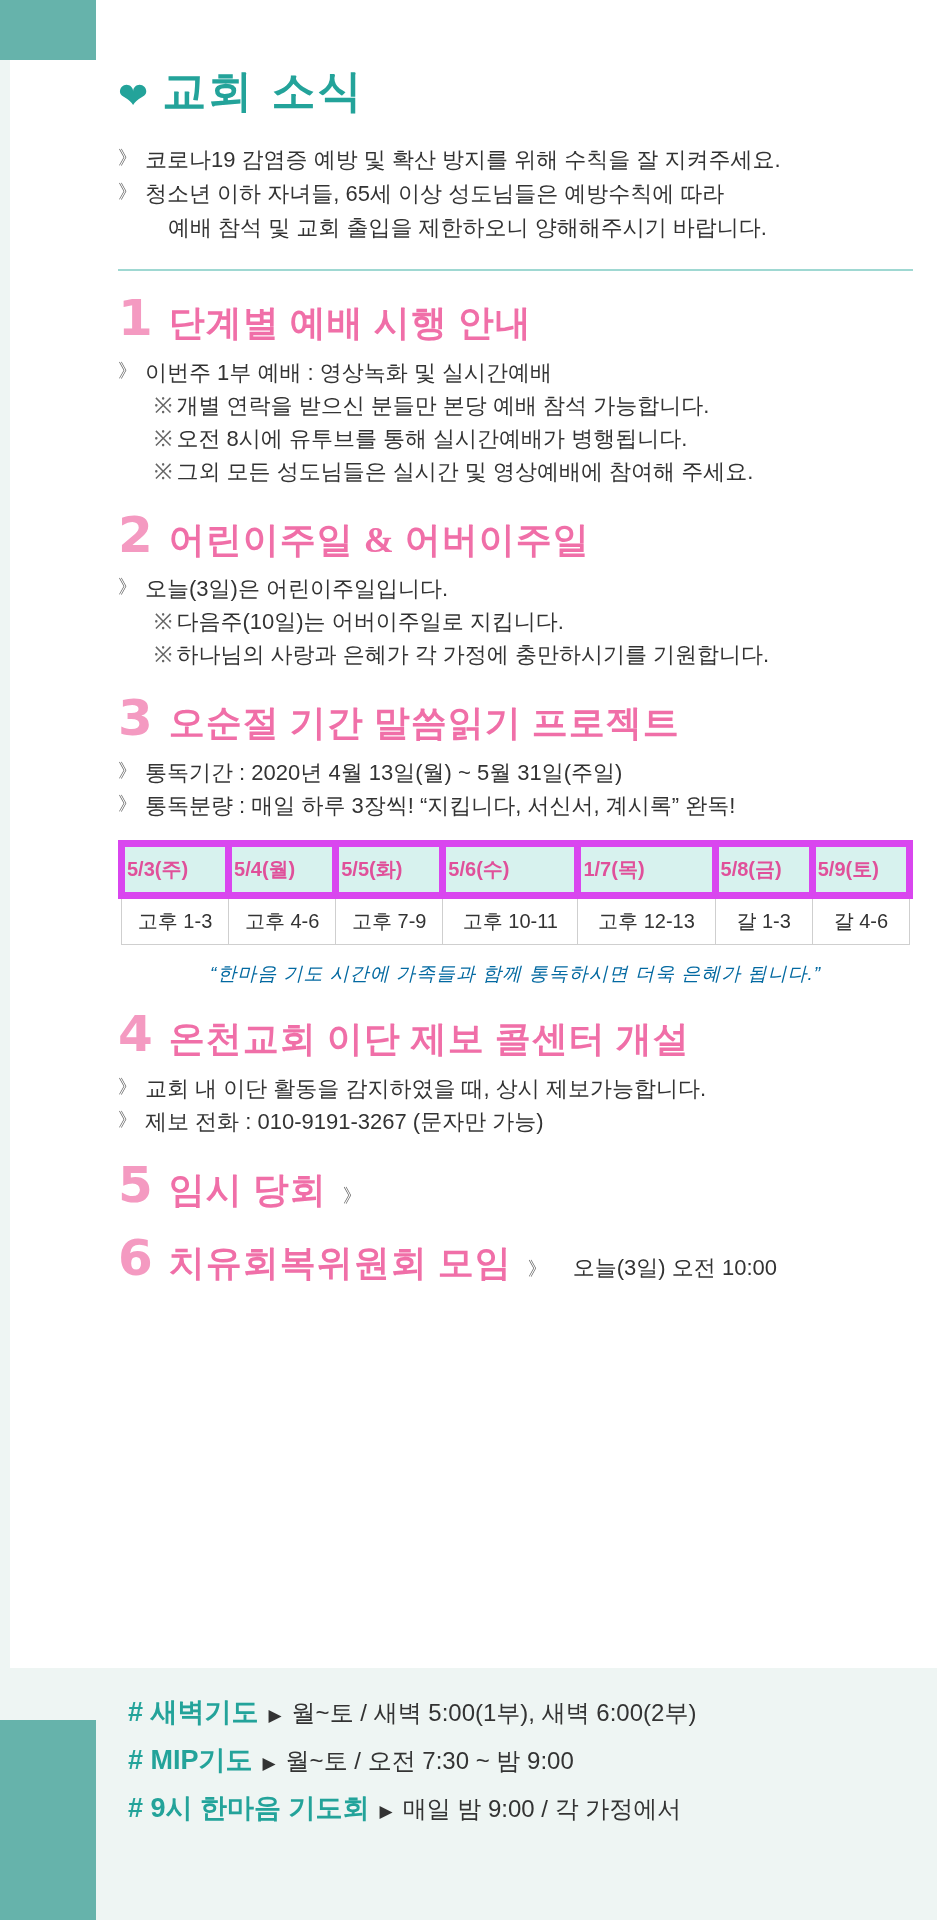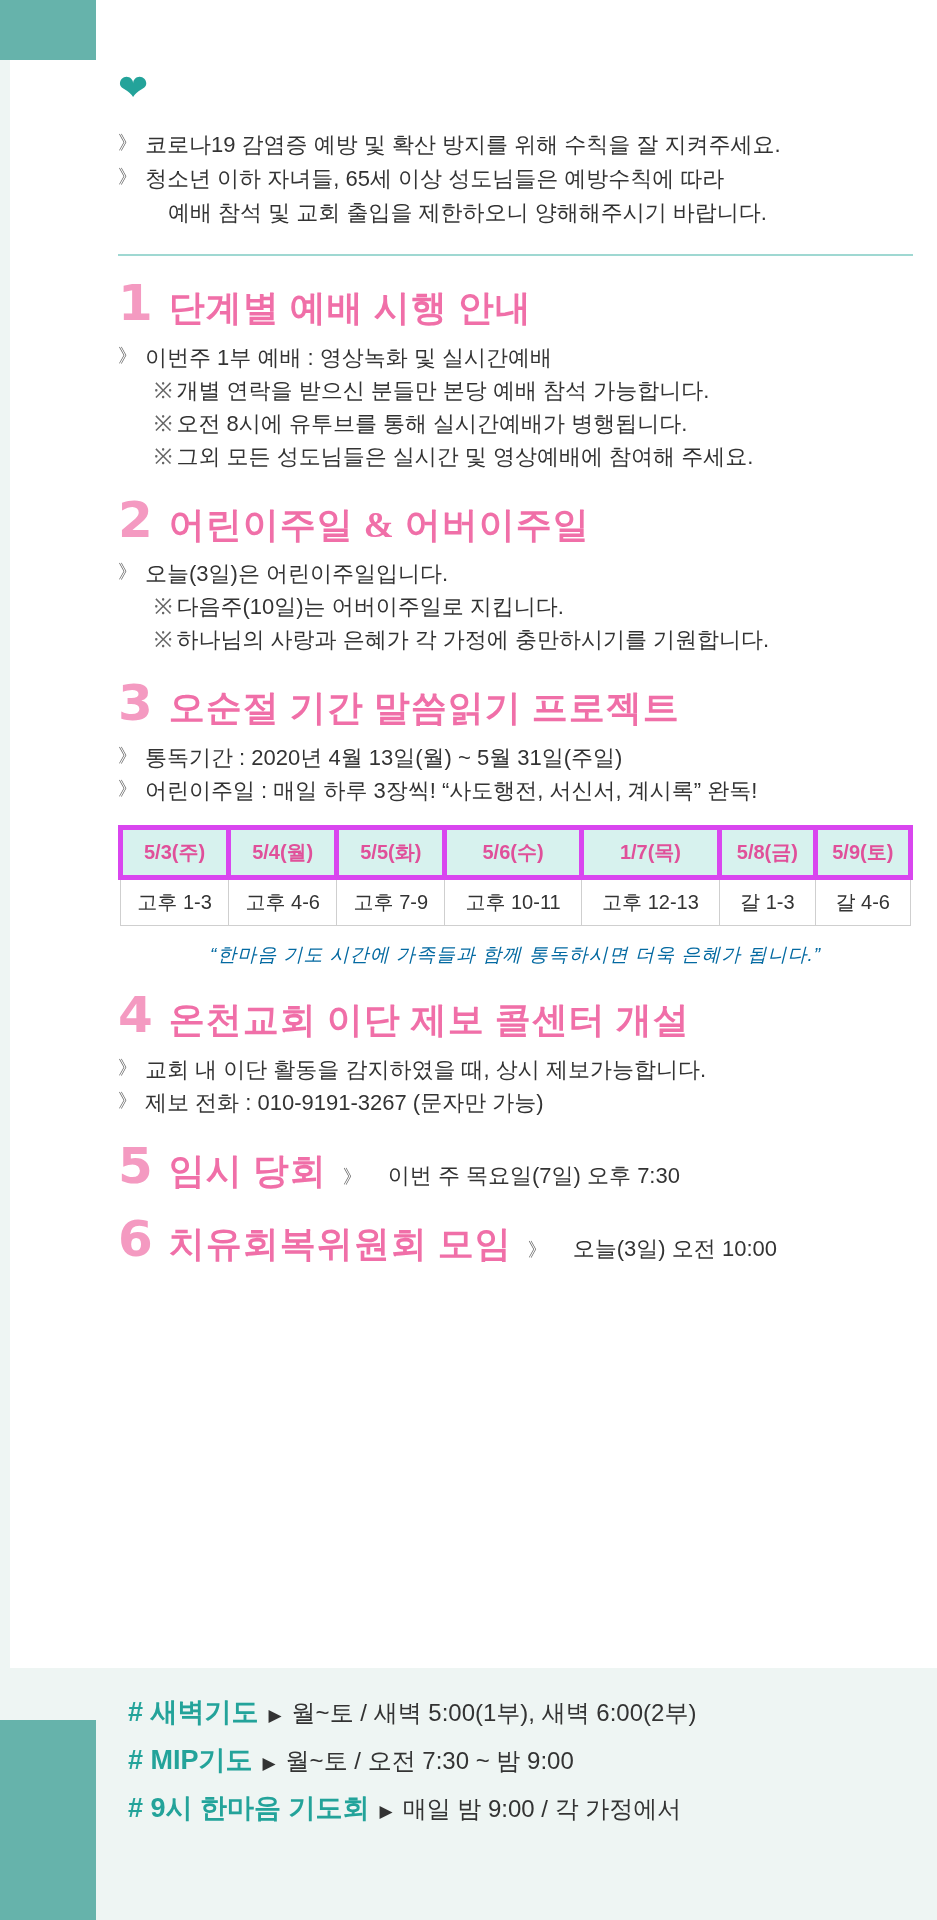--- a/index.html
+++ b/index.html
@@ -179,23 +179,23 @@
   table.readplan {
     margin-top: 18px;
     border-collapse: collapse;
     width: 100%;
     font-size: 20px;
   }
   table.readplan th {
     background: #d7f2ee;
     color: #e0509a;
     font-weight: bold;
-    border: 5px solid #d946ef;
+    border: 7px solid #d946ef;
     padding: 9px 2px;
-    text-align: center;
+    text-align: left;
   }
   table.readplan td {
     background: #ffffff;
     color: #333;
     border: 1px solid #cfcfcf;
     padding: 9px 2px;
     text-align: center;
   }
   .quote {
     margin-top: 16px;
@@ -257,20 +257,21 @@
         <span class="tri">▶</span>
         <span>매일 밤 9:00 / 각 가정에서</span>
       </div>
     </div>
   </div>
 
   <div class="content">
 
     <div class="header">
       <span class="heart-icon">❤</span>
+      <span class="header-title">교회 소식</span>
     </div>
 
     <div class="notice-list">
       <div class="notice-line">
         <span class="chev">》</span>
         <span>코로나19 감염증 예방 및 확산 방지를 위해 수칙을 잘 지켜주세요.</span>
       </div>
       <div class="notice-line">
         <span class="chev">》</span>
         <span>청소년 이하 자녀들, 65세 이상 성도님들은 예방수칙에 따라</span>
@@ -331,21 +332,21 @@
         <span class="sec-num">3</span>
         <span class="sec-title">오순절 기간 말씀읽기 프로젝트</span>
       </div>
       <div class="sec-body">
         <div class="bullet">
           <span class="chev">》</span>
           <span>통독기간 : 2020년 4월 13일(월) ~ 5월 31일(주일)</span>
         </div>
         <div class="bullet">
           <span class="chev">》</span>
-          <span>어린이주일 : 매일 하루 3장씩! “사도행전, 서신서, 계시록” 완독!</span>
+          <span>통독분량 : 매일 하루 3장씩! “지킵니다, 서신서, 계시록” 완독!</span>
         </div>
       </div>
 
       <table class="readplan">
         <thead>
           <tr>
             <th>5/3(주)</th>
             <th>5/4(월)</th>
             <th>5/5(화)</th>
             <th>5/6(수)</th>
@@ -385,21 +386,20 @@
           <span>제보 전화 : 010-9191-3267 (문자만 가능)</span>
         </div>
       </div>
     </div>
 
     <div class="section">
       <div class="sec-head">
         <span class="sec-num">5</span>
         <span class="sec-title">임시 당회</span>
         <span class="chev">》</span>
-        <span class="sec-inline-note">이번 주 목요일(7일) 오후 7:30</span>
       </div>
     </div>
 
     <div class="section">
       <div class="sec-head">
         <span class="sec-num">6</span>
         <span class="sec-title">치유회복위원회 모임</span>
         <span class="chev">》</span>
         <span class="sec-inline-note">오늘(3일) 오전 10:00</span>
       </div>

